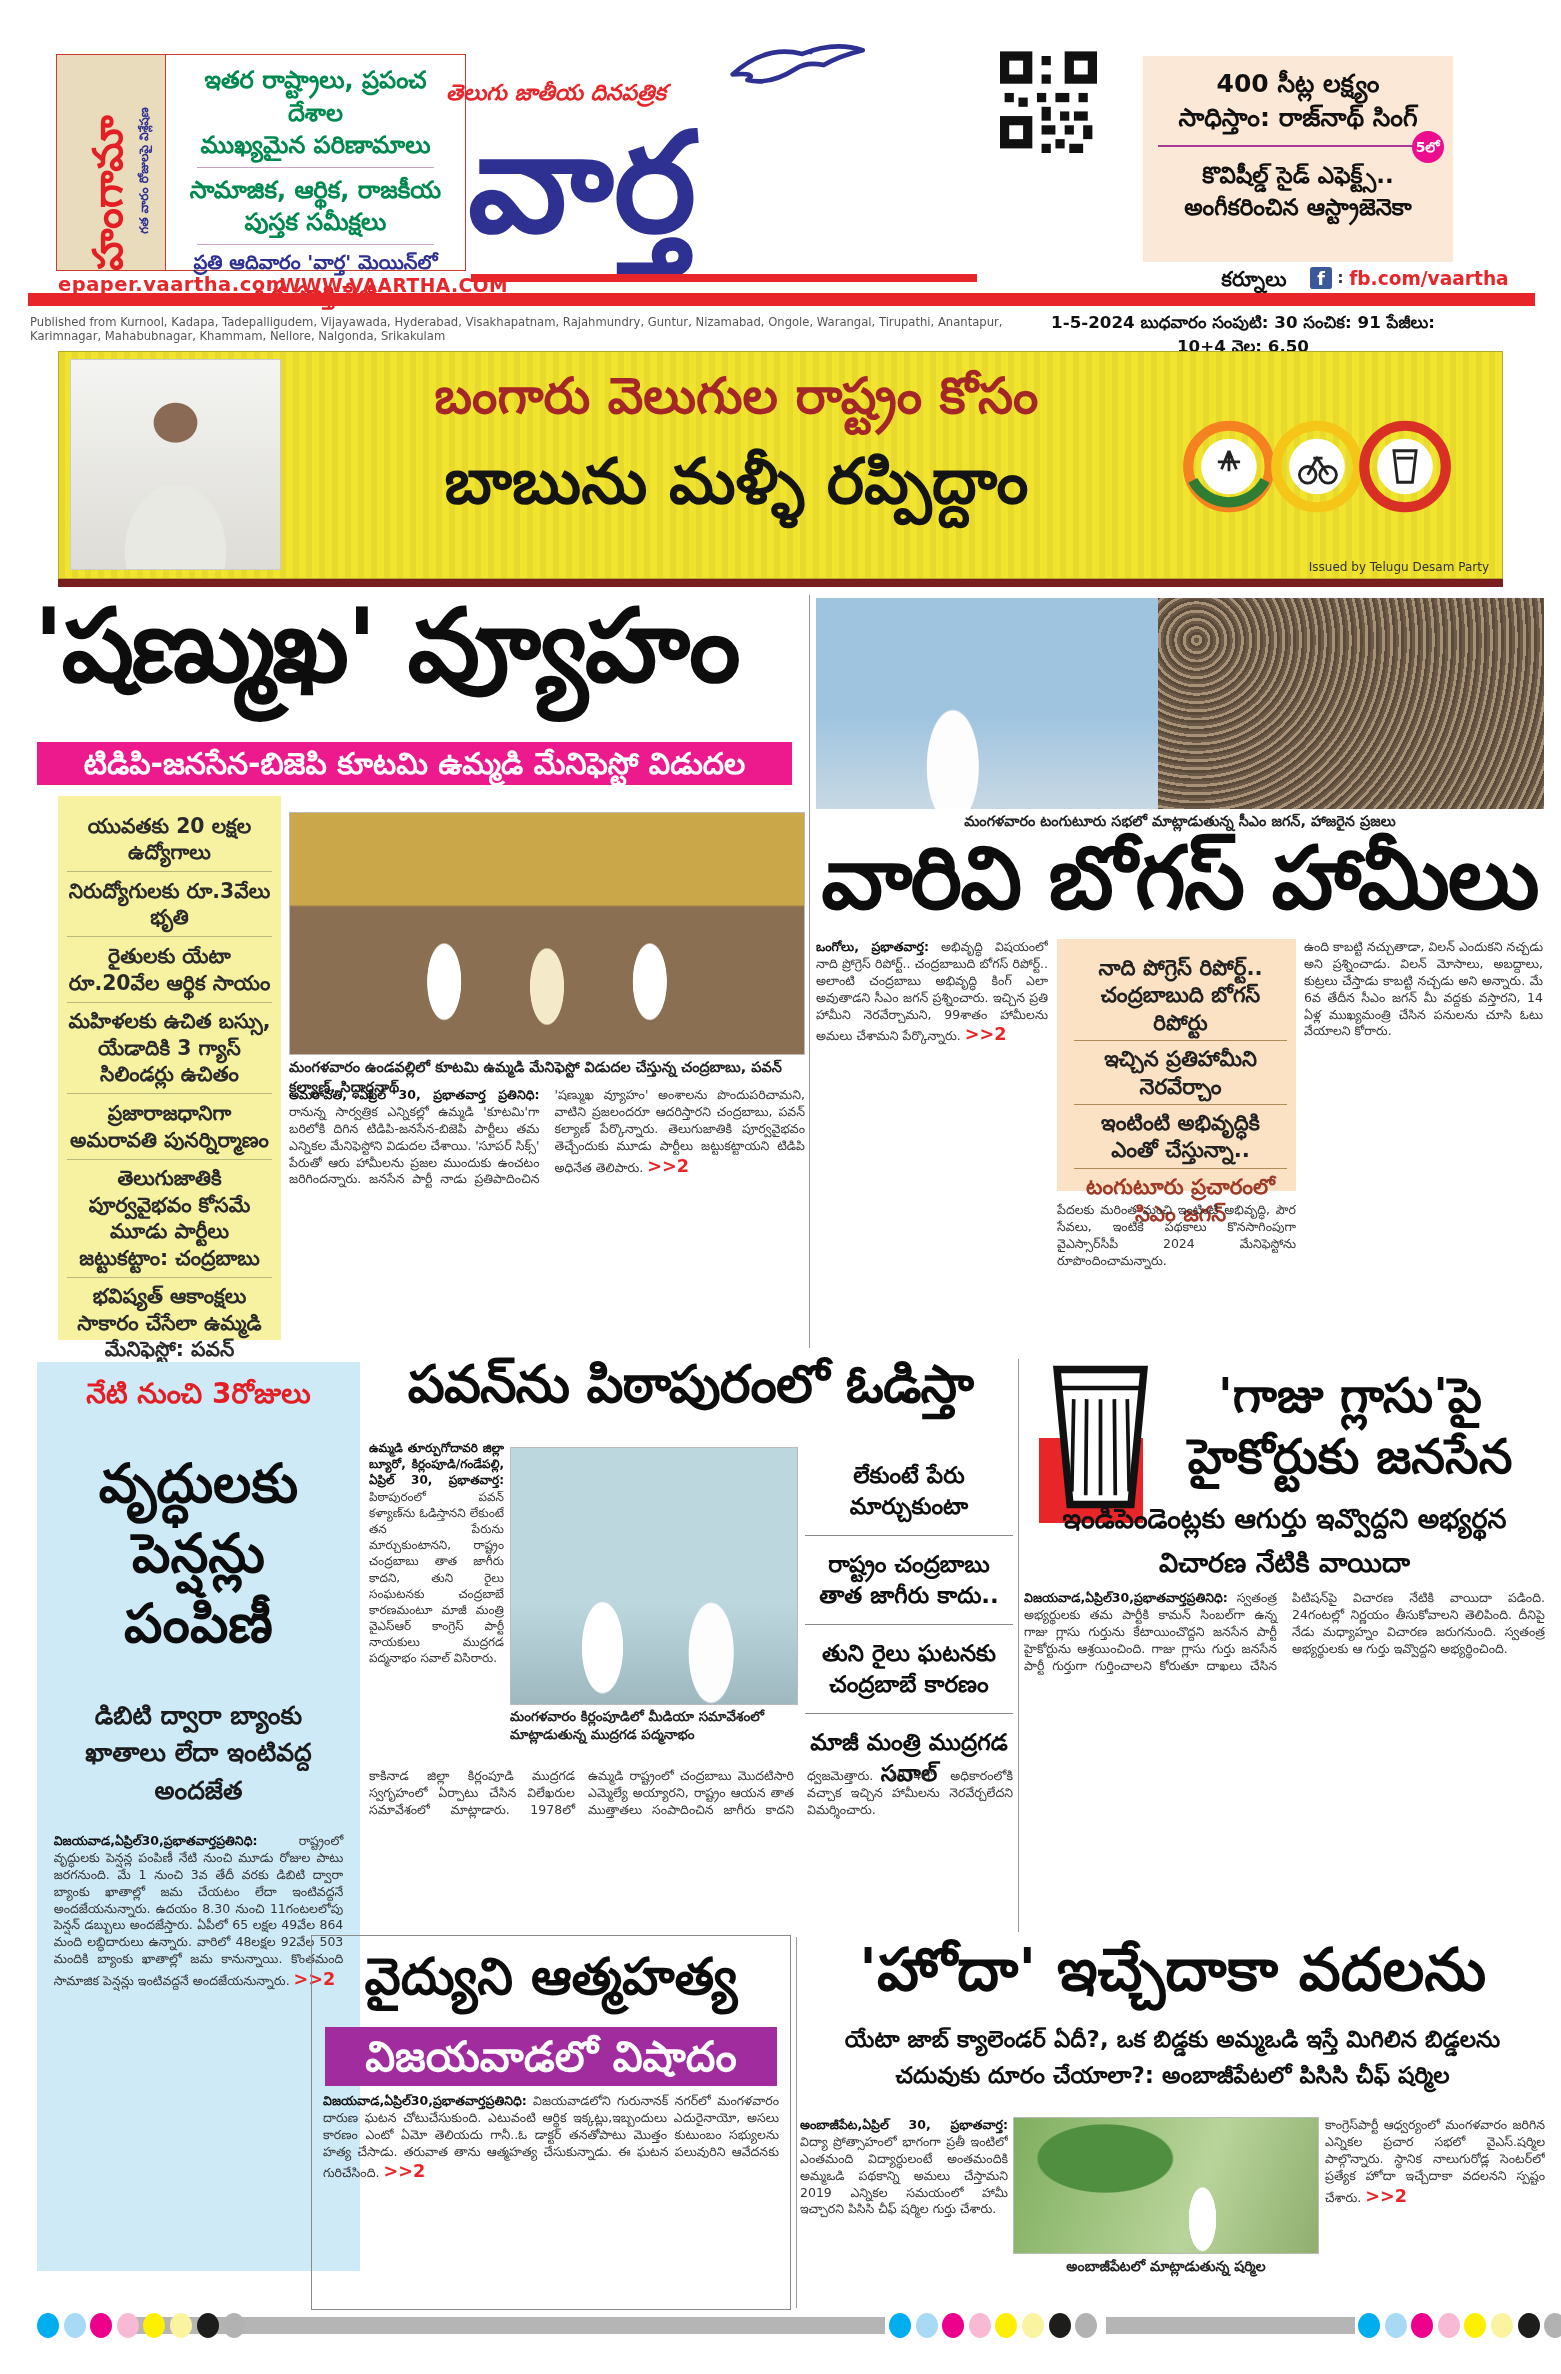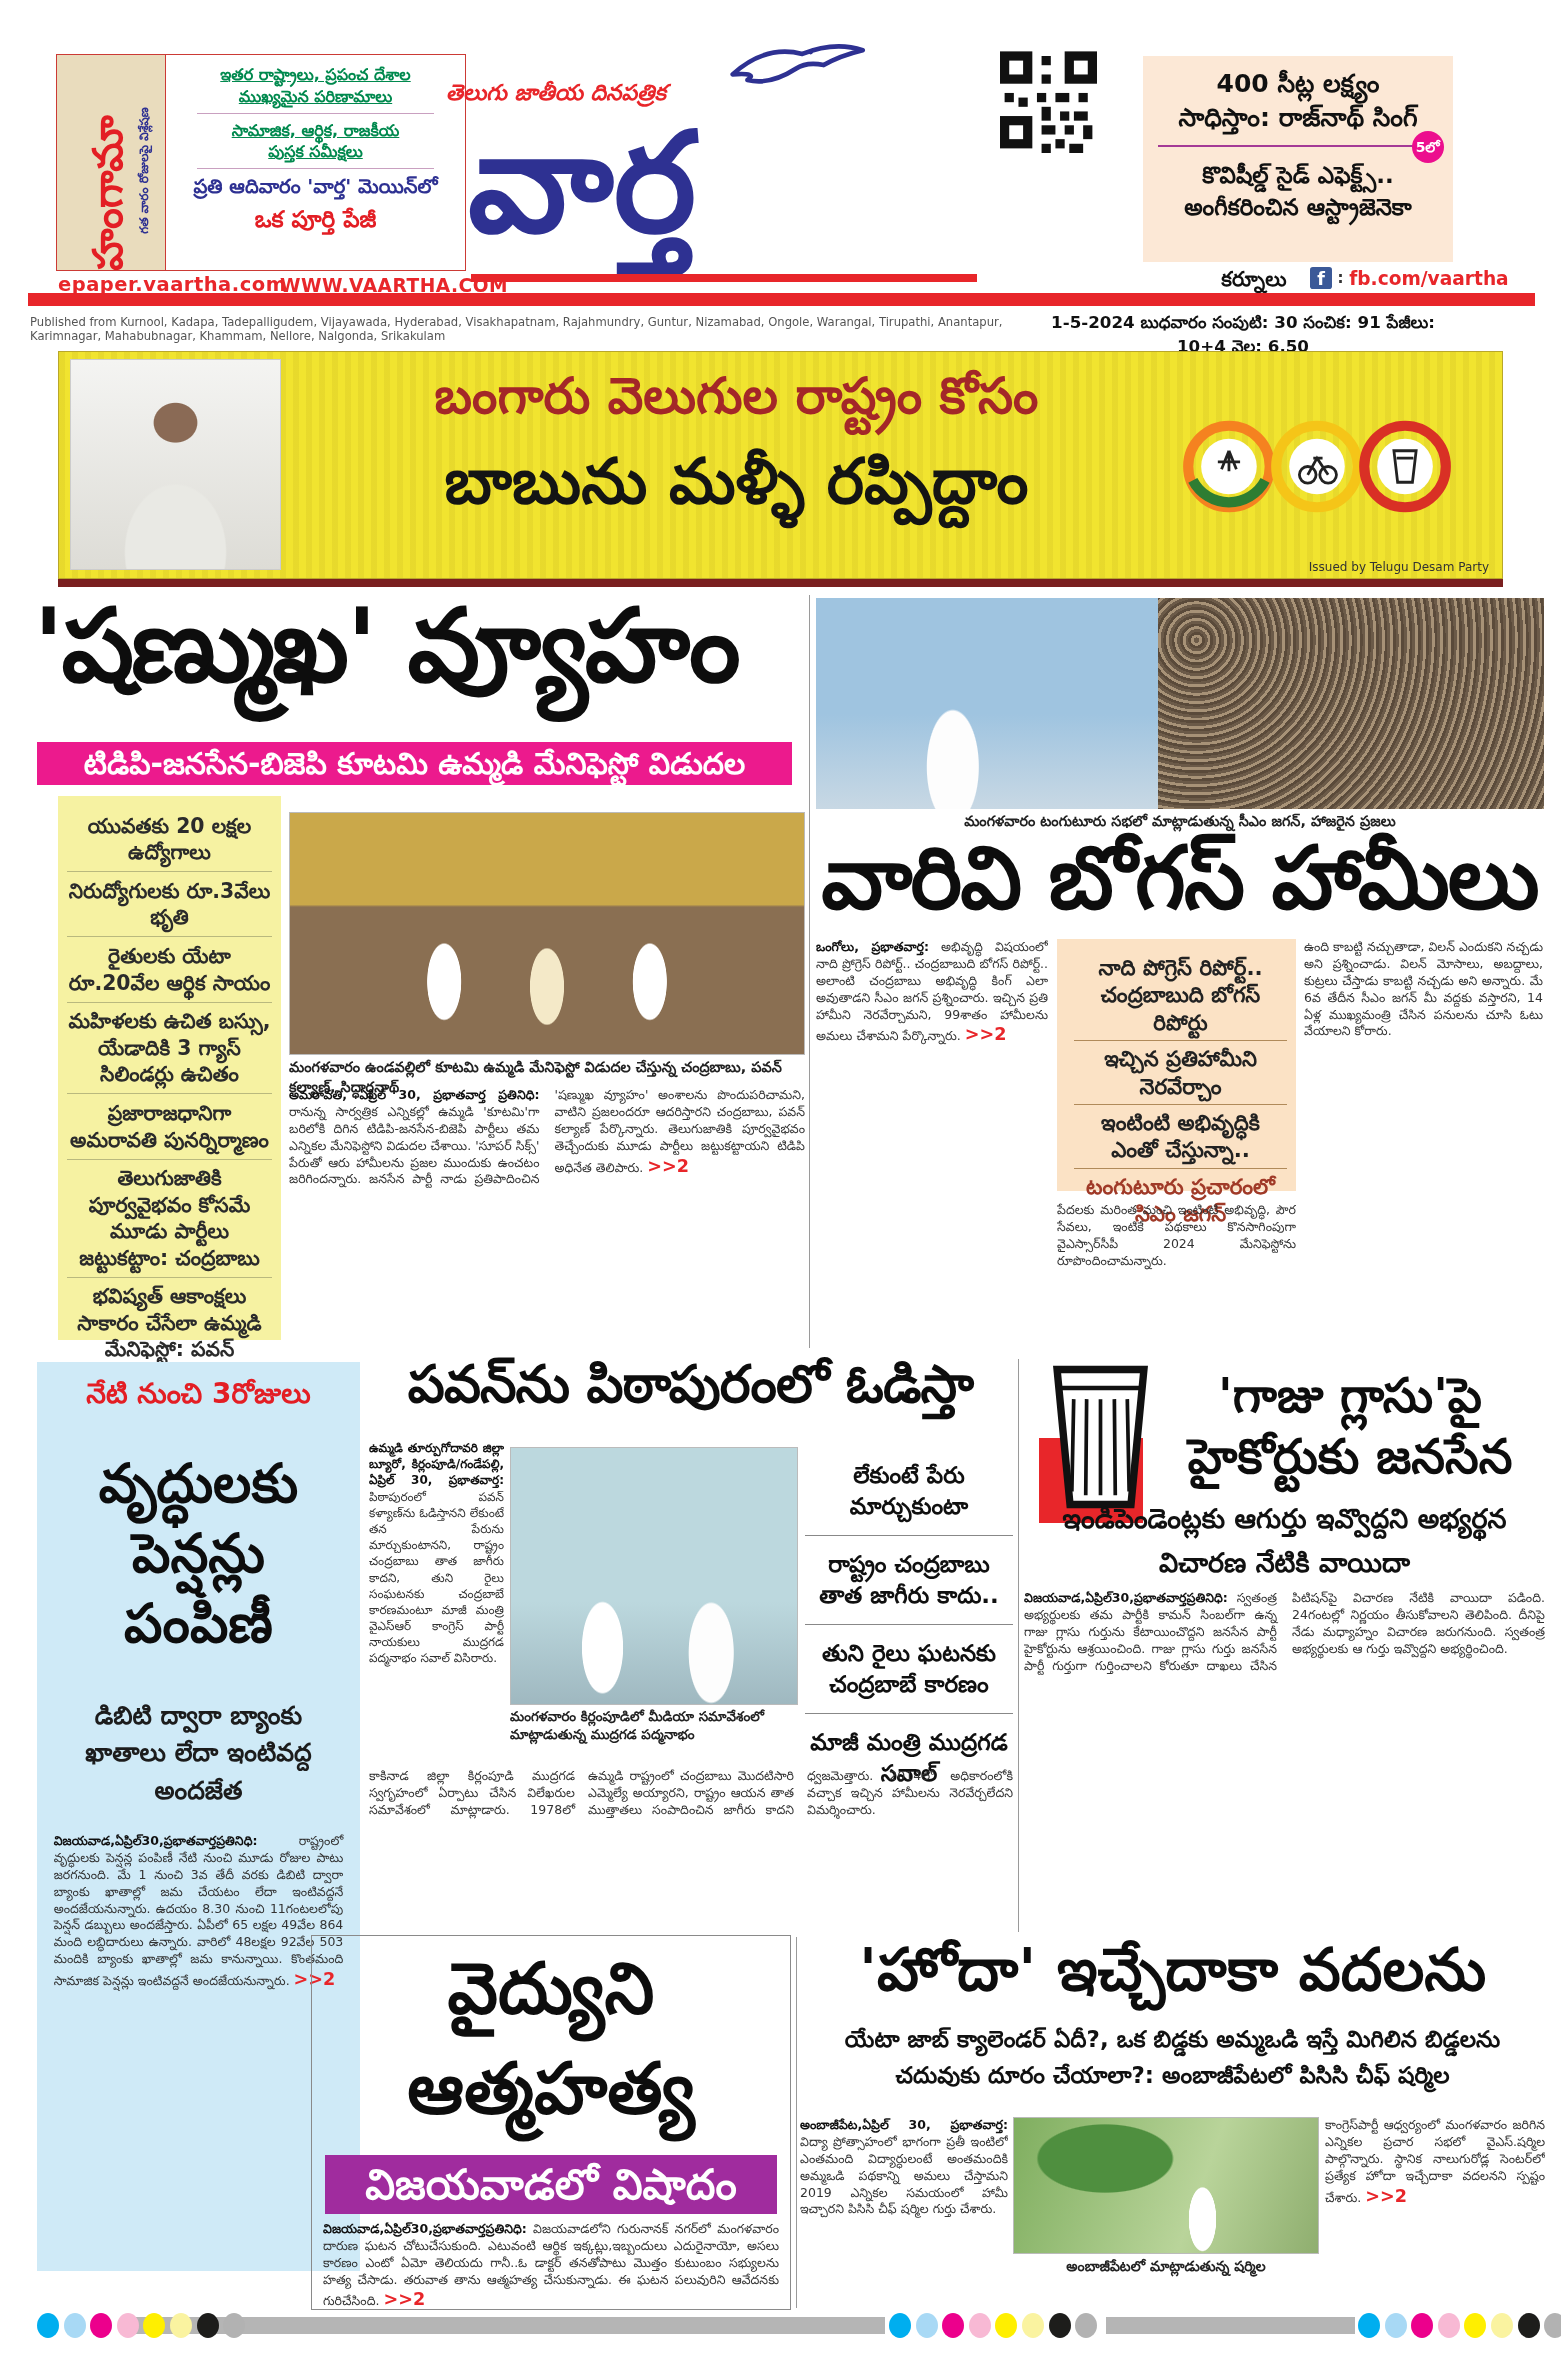--- a/index.html
+++ b/index.html
@@ -8,21 +8,21 @@
   .abs{position:absolute;}
   .cont{color:#e8262a;font-weight:bold;font-size:17.6px;white-space:nowrap;}
   .body-txt{font-size:12.5px;line-height:1.35;color:#333;text-align:justify;}
   .dateline{font-weight:bold;color:#111;}
   
   .promo-box{left:56px;top:54px;width:410px;height:217px;border:1.9px solid #cc3a35;background:#e9dcbd;display:flex;}
   .promo-left{width:109px;position:relative;border-right:1.9px solid #cc3a35;overflow:hidden;}
   .promo-vtitle{position:absolute;left:-7.4px;top:109px;transform:rotate(-90deg);transform-origin:center;color:#e31e24;font-weight:800;font-size:41px;white-space:nowrap;width:241px;text-align:center;left:-65px;}
   .promo-vside{position:absolute;right:1.9px;top:107px;transform:rotate(-90deg);transform-origin:center;color:#2e3192;font-weight:bold;font-size:12px;white-space:nowrap;width:204px;text-align:center;right:-82px;}
   .promo-right{flex:1;background:#fff;padding:9.3px 7.4px 5.6px;text-align:center;}
-  .promo-green{color:#00894e;font-weight:bold;font-size:16px;line-height:1.35;text-decoration:underline;}
+  .promo-green{color:#00894e;font-weight:bold;font-size:24px;line-height:1.35;}
   .promo-rule{border:none;border-top:0.9px solid #c9a0c0;margin:5.6px 24px;}
   .promo-blue{color:#2e3192;font-weight:bold;font-size:19.5px;}
   .promo-red{color:#e31e24;font-weight:800;font-size:23px;margin-top:3.7px;}
   .url-link{font-weight:800;color:#e8262a;font-size:19.5px;letter-spacing:0.5px;}
   .tagline{left:446px;top:80px;color:#e8262a;font-weight:bold;font-style:italic;font-size:22px;}
   .logo-text{left:468px;top:100px;width:519px;height:176px;color:#2e3192;font-weight:800;font-size:139px;line-height:167px;overflow:hidden;}
   .logo-underline{left:471px;top:274px;width:506px;height:8.3px;background:#e8262a;}
   .top-right-box{left:1143px;top:56px;width:310px;height:206px;background:#fce8d6;padding:11px 9.3px 7.4px;text-align:center;}
   .trb-head{font-weight:800;font-size:25px;color:#111;line-height:1.35;}
   .trb-rule{position:relative;height:7.4px;margin:7.4px 5.6px 9.3px;}
@@ -97,21 +97,21 @@
   .glass-red{left:1039px;top:1438px;width:104px;height:85px;background:#e8262a;}
   .glass-svg{left:1046px;top:1362px;}
   .jan-h{left:1161px;top:1367px;width:378px;text-align:center;font-weight:800;font-size:48px;line-height:1.2;color:#0d0d0d;white-space:nowrap;}
   .jan-h2{top:1428px;}
   .jan-sub1{left:1024px;top:1503px;width:521px;text-align:center;font-weight:800;font-size:27px;color:#111;}
   .jan-sub2{left:1024px;top:1547px;width:521px;text-align:center;font-weight:800;font-size:27px;color:#111;}
   .jan-body{left:1024px;top:1590px;width:521px;height:338px;column-count:2;column-gap:15px;overflow:hidden;}
   
   .doc{left:311px;top:1935px;width:480px;height:375px;border:0.9px solid #8a8a8a;padding:9.3px 11px 5.6px;}
   .doc-h1{text-align:center;font-weight:bold;font-size:39px;color:#141414;}
-  .doc-h2{text-align:center;font-weight:800;font-size:71px;color:#0d0d0d;margin-top:1.9px;}
+  .doc-h2{text-align:center;font-weight:800;font-size:51px;color:#0d0d0d;margin-top:1.9px;}
   .doc-band{background:#a02c9e;color:#fff;font-weight:800;font-size:42px;text-align:center;line-height:59px;height:59px;margin:7.4px 1.9px;}
   .doc-body{margin-top:5.6px;height:145px;overflow:hidden;}
   .v-div3{left:796px;top:1937px;width:0.9px;height:371px;background:#9a9a9a;}
   
   .sha-head{left:800px;top:1935px;width:745px;text-align:center;font-weight:800;font-size:59px;color:#0d0d0d;white-space:nowrap;}
   .sha-sub{left:800px;top:2022px;width:745px;text-align:center;font-weight:bold;font-size:23px;line-height:1.55;color:#111;}
   .sha-col{overflow:hidden;}
   .sha-photo{left:1013px;top:2117px;width:306px;height:137px;border:0.9px solid #bbb;background:
      radial-gradient(28px 65px at 62% 75%,#fff 0 48%,transparent 50%),
      radial-gradient(111px 56px at 30% 30%,#4f8f3f 0 60%,transparent 62%),

